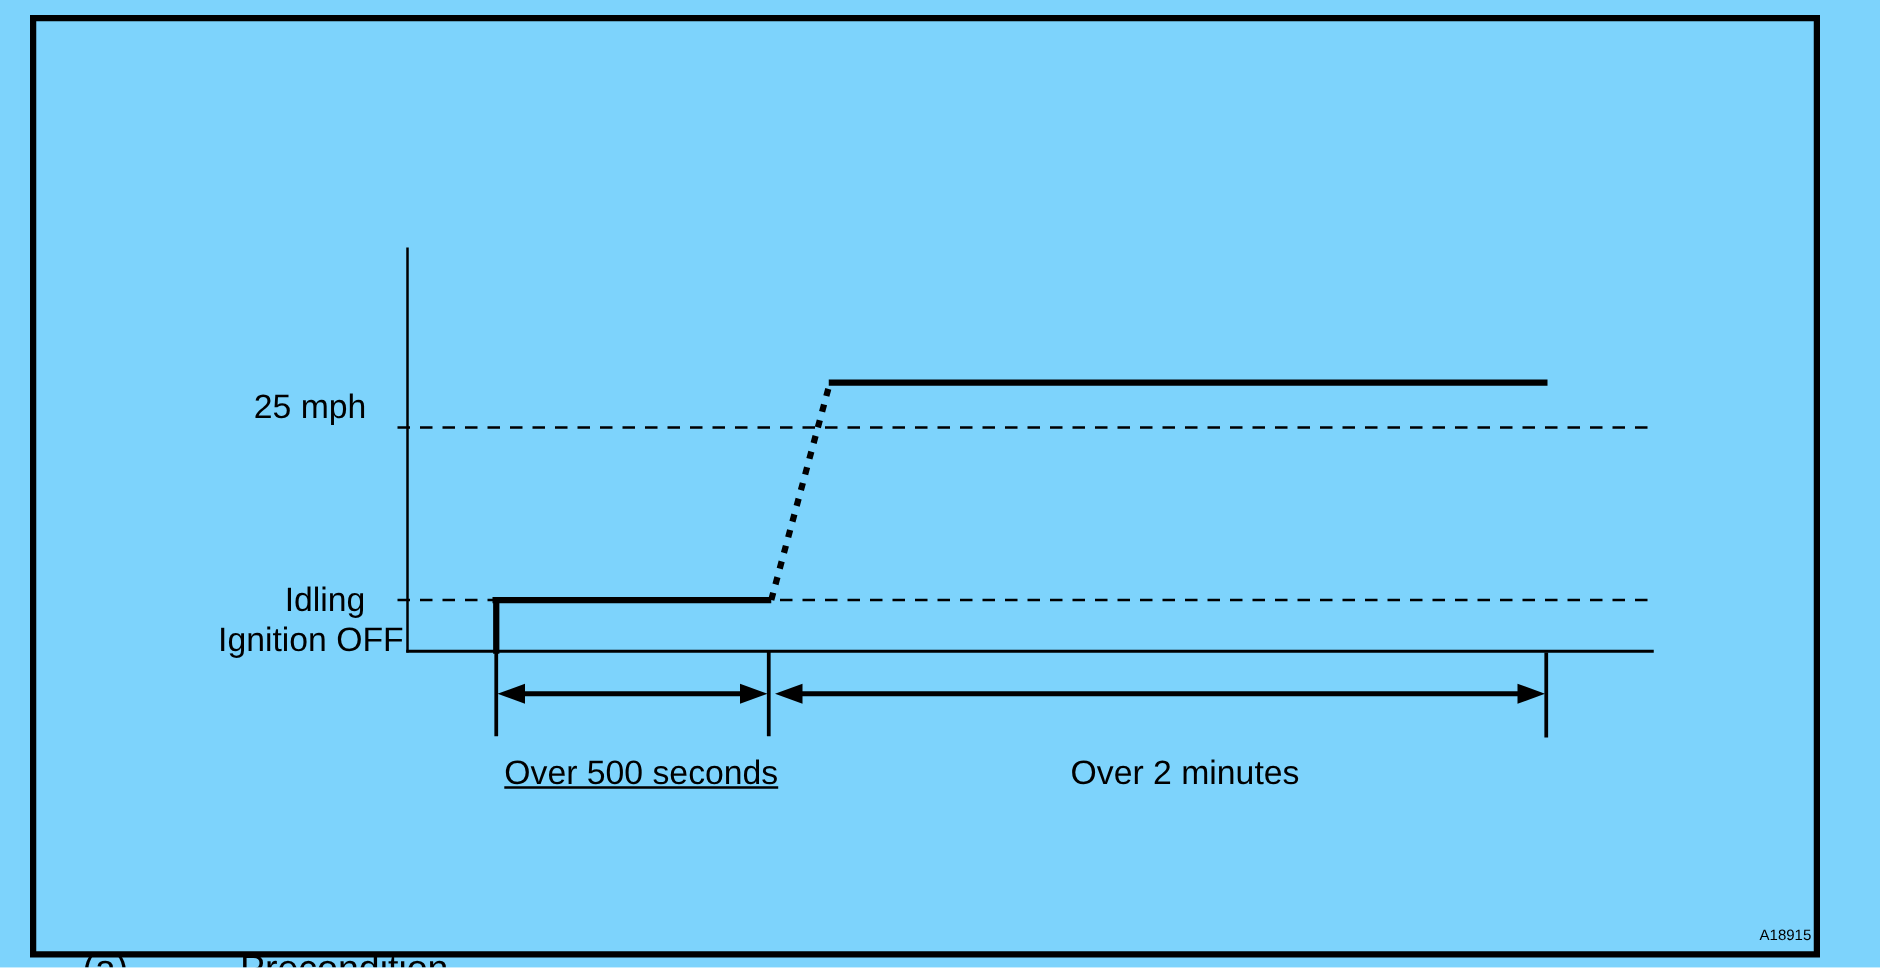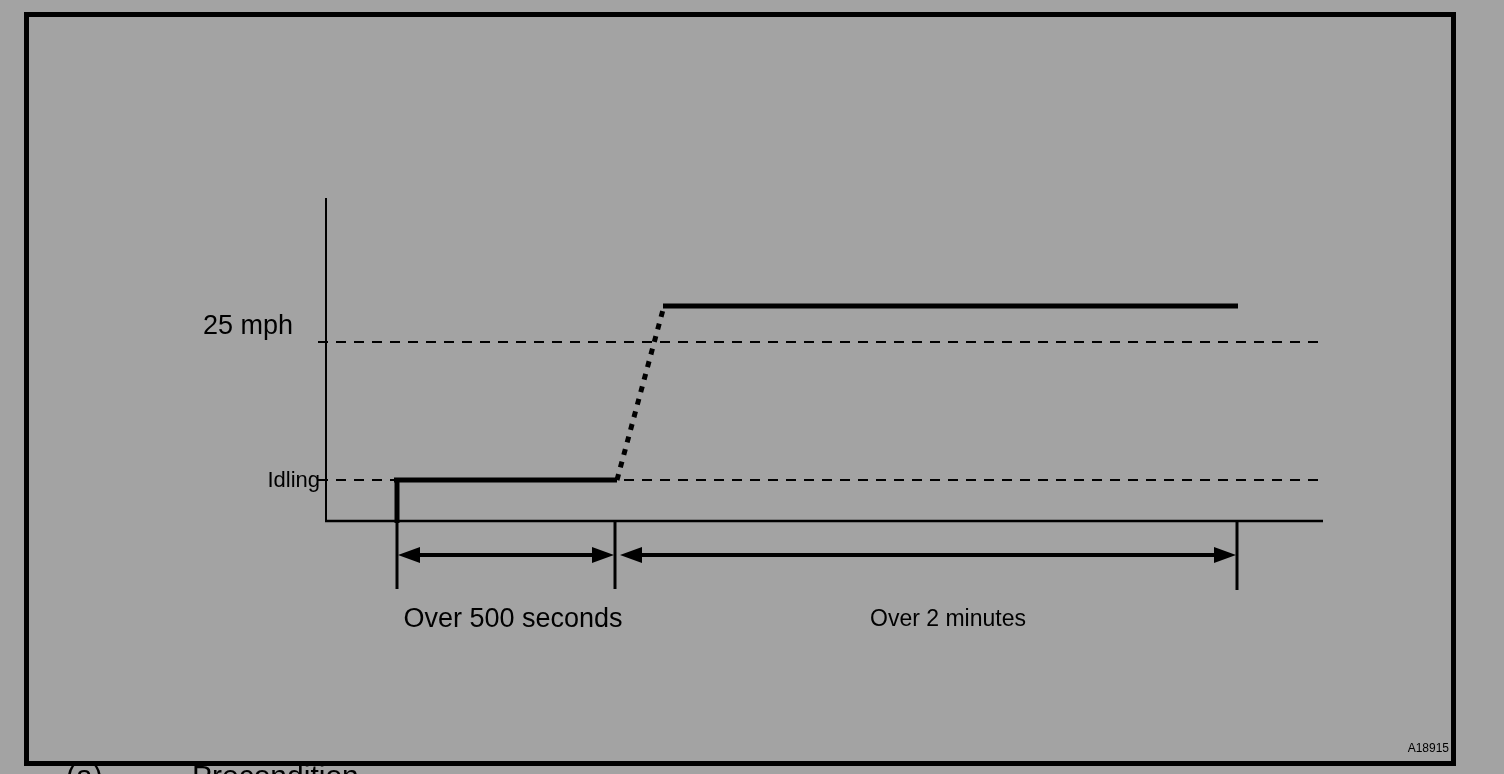--- a/index.html
+++ b/index.html
@@ -1,20 +1,20 @@
 <!DOCTYPE html>
 <html><head>
 <meta charset="utf-8">
 <style>
   html, body { margin: 0; padding: 0; background: #ffffff; }
   #page {
     position: relative;
     width: 1504px;
     height: 774px;
-    background: #a3a3a3;
+    background: #7dd3fc;
     overflow: hidden;
     font-family: "Liberation Sans", sans-serif;
     color: #000000;
   }
   .frame {
     position: absolute;
     left: 24px; top: 12px;
     width: 1432px; height: 754px;
     border: 5px solid #000000;
     box-sizing: border-box;
@@ -25,33 +25,33 @@
     left: 0; top: 0;
   }
   .lbl { position: absolute; white-space: nowrap; }
 
   .speed-label {
     left: 170px; top: 309px; width: 156px;
     text-align: center; font-size: 27px; line-height: 33px;
   }
   .idling-label {
     left: 200px; top: 466px; width: 120px;
-    text-align: right; font-size: 22px; line-height: 28px;
+    text-align: center; font-size: 27px; line-height: 28px;
   }
   .ignition-label {
     left: 150px; top: 498px; width: 173px;
     text-align: right; font-size: 27px; line-height: 28px;
   }
   .dur1-label {
     left: 398px; top: 603px; width: 230px;
-    text-align: center; font-size: 27px; line-height: 30px;
+    text-align: center; font-size: 27px; line-height: 30px; text-decoration: underline;
   }
   .dur2-label {
     left: 833px; top: 603px; width: 230px;
-    text-align: center; font-size: 23px; line-height: 30px;
+    text-align: center; font-size: 27px; line-height: 30px;
   }
   .figid-label {
     left: 1309px; top: 740px; width: 140px;
     text-align: right; font-size: 12px; line-height: 16px;
   }
   .caption-index {
     left: 66px; top: 761px;
     font-size: 30px; line-height: 30px;
   }
   .caption-text {
@@ -89,20 +89,21 @@
 
     <line x1="636" y1="555" x2="1220" y2="555" stroke="#000000" stroke-width="4"></line>
     <polygon points="620,555 642,547 642,563" fill="#000000"></polygon>
     <polygon points="1236,555 1214,547 1214,563" fill="#000000"></polygon>
   </svg>
 
   <div class="lbl speed-label">
     <div>25 mph</div>
   </div>
   <div class="lbl idling-label">Idling</div>
+  <div class="lbl ignition-label">Ignition OFF</div>
 
   <div class="lbl dur1-label">Over 500 seconds</div>
   <div class="lbl dur2-label">Over 2 minutes</div>
 
   <div class="lbl figid-label">A18915</div>
 
   <div class="lbl caption-index">(a)</div>
   <div class="lbl caption-text">Precondition</div>
 
 </div>

